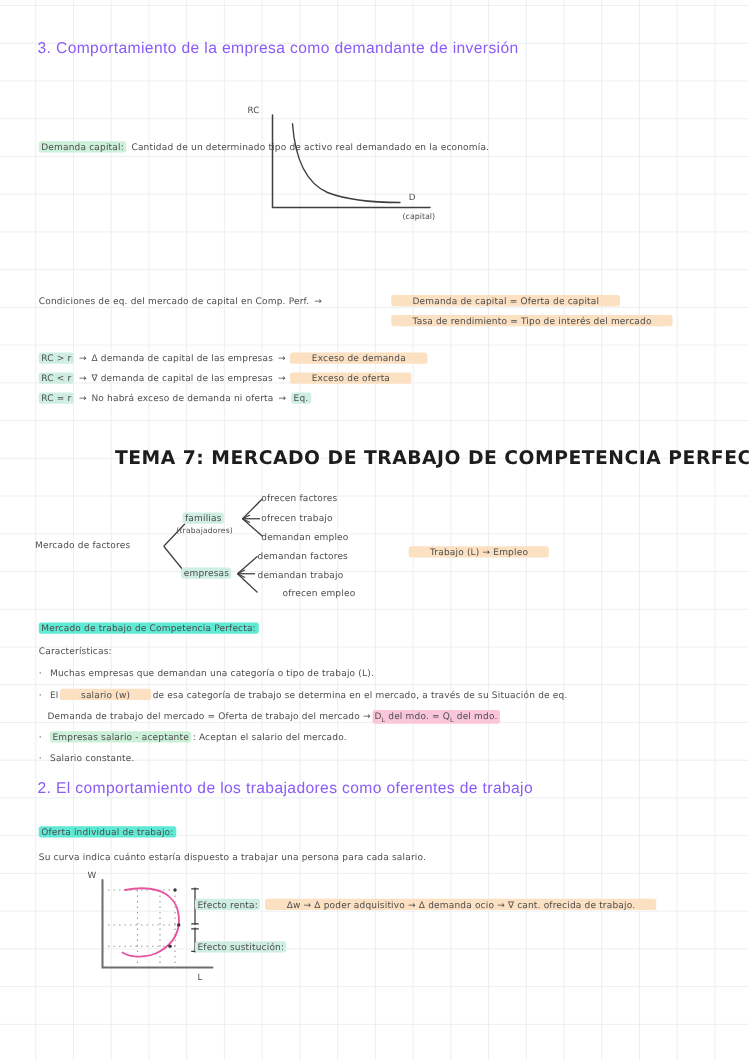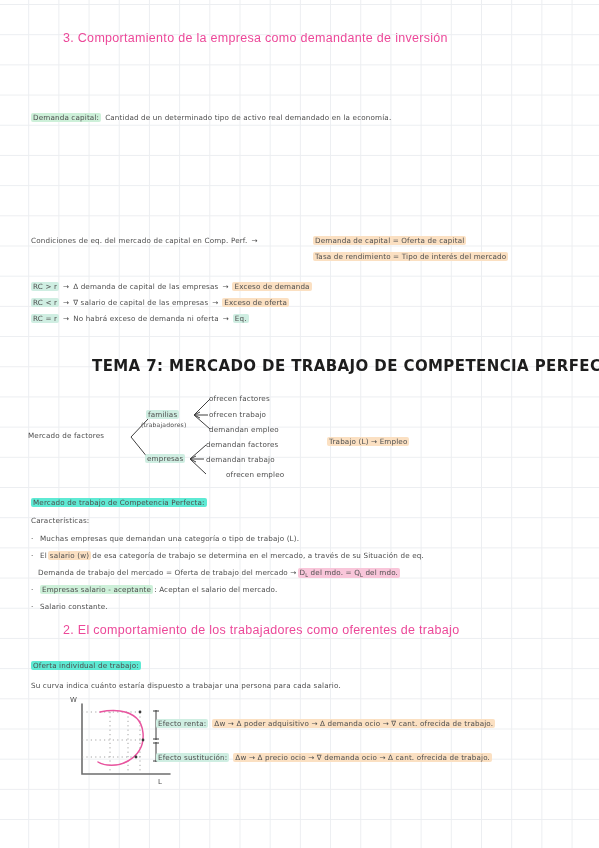--- a/index.html
+++ b/index.html
@@ -22,23 +22,22 @@
     background-position:-2px 4px;
   }
   .layer{position:absolute;inset:0;}
   .abs{position:absolute;}
 
   
   .sec-head{
     font-family:"Liberation Sans", sans-serif;
     font-size:12.5px;
     letter-spacing:.3px;
-    color:#ec4899;
-    white-space:nowrap;
-    margin-left:33px;
+    color:#8b5cf6;
+    white-space:nowrap;
   }
   .hand{
     font-family:"DejaVu Sans", sans-serif;
     font-size:7.2px;
     color:#4d4d4d;
     white-space:nowrap;
     letter-spacing:.15px;
   }
   .hand.xs{font-size:6.1px;}
   .title{
@@ -51,21 +50,21 @@
   }
   .axlab{
     font-family:"DejaVu Sans", sans-serif;
     font-size:7px;
     color:#4d4d4d;
     white-space:nowrap;
   }
 
   
   .hl-green{background:#cdf0d9;border-radius:2px;padding:0 2px;}
-  .hl-orange{background:#fbe0c2;border-radius:2px;padding:0 2px;}
+  .hl-orange{background:#fbe0c2;border-radius:2px;padding:0 17px;}
   .hl-pink2{background:#f9c6da;border-radius:2px;padding:0 2px;}
   .hl-mint{background:#cfeee2;border-radius:2px;padding:0 2px;}
   .hl-rose{background:#5eead4;border-radius:2px;padding:0 2px;}
 
   .arrow{letter-spacing:0;}
   .row{display:flex;align-items:baseline;gap:4px;white-space:nowrap;}
   .bullet{display:inline-block;width:5px;}
 
   svg{display:block;overflow:visible;}
 </style>
@@ -76,20 +75,29 @@
 
 <div class="layer">
 
   <div class="abs sec-head" style="left:30px;top:31px;">3. Comportamiento de la empresa como demandante de inversión</div>
 
   <div class="abs row hand" style="left:31px;top:65px;margin-top:48px;">
     <span class="hl-green">Demanda capital:</span>
     <span>Cantidad  de  un  determinado  tipo  de  activo  real  demandado  en la  economía.</span>
   </div>
 
+  <div class="abs" style="left:196px;top:88px;">
+    <svg width="170" height="100" viewBox="0 0 170 100">
+      <path d="M22,4 L22,78 L148,78" fill="none" stroke="#3f3f3f" stroke-width="1.2" stroke-linecap="round"></path>
+      <path d="M38,11 C40,38 48,58 66,66 C84,73 106,74 124,74" fill="none" stroke="#3f3f3f" stroke-width="1.1" stroke-linecap="round"></path>
+    </svg>
+    <span class="abs axlab" style="left:2px;top:-4px;">RC</span>
+    <span class="abs axlab" style="left:131px;top:66px;">D</span>
+    <span class="abs axlab" style="left:126px;top:82px;font-size:6.3px;">(capital)</span>
+  </div>
 
 
   <div class="abs row hand" style="left:31px;top:236px;">
     <span>Condiciones  de  eq.  del  mercado  de  capital  en  Comp. Perf.</span>
     <span class="arrow">→</span>
   </div>
   <div class="abs hand" style="left:313px;top:236px;">
     <span class="hl-orange">Demanda  de  capital = Oferta  de capital</span>
   </div>
   <div class="abs hand" style="left:313px;top:252px;">
@@ -99,21 +107,21 @@
   <div class="abs row hand" style="left:31px;top:282px;justify-content:center;">
     <span class="hl-mint">RC &gt; r</span>
     <span class="arrow">→</span>
     <span>Δ  demanda  de  capital  de  las  empresas</span>
     <span class="arrow">→</span>
     <span class="hl-orange">Exceso  de  demanda</span>
   </div>
   <div class="abs row hand" style="left:31px;top:298px;">
     <span class="hl-mint">RC &lt; r</span>
     <span class="arrow">→</span>
-    <span>∇  salario  de  capital  de  las  empresas</span>
+    <span>∇  demanda  de  capital  de  las  empresas</span>
     <span class="arrow">→</span>
     <span class="hl-orange">Exceso  de  oferta</span>
   </div>
   <div class="abs row hand" style="left:31px;top:314px;">
     <span class="hl-mint">RC = r</span>
     <span class="arrow">→</span>
     <span>No  habrá  exceso  de  demanda  ni  oferta</span>
     <span class="arrow">→</span>
     <span class="hl-mint">Eq.</span>
   </div>
@@ -224,16 +232,15 @@
     <span class="abs axlab" style="left:88px;top:78px;">L</span>
   </div>
 
   <div class="abs row hand" style="left:156px;top:719px;">
     <span class="hl-mint">Efecto renta:</span>
     <span class="hl-orange">Δw  →  Δ poder adquisitivo →  Δ demanda  ocio  →  ∇ cant. ofrecida  de  trabajo.</span>
   </div>
 
   <div class="abs row hand" style="left:156px;top:753px;">
     <span class="hl-mint">Efecto sustitución:</span>
-    <span class="hl-orange">Δw  →  Δ precio ocio  →  ∇ demanda  ocio  →  Δ cant. ofrecida  de  trabajo.</span>
   </div>
 
 </div>
 
 </body></html>

